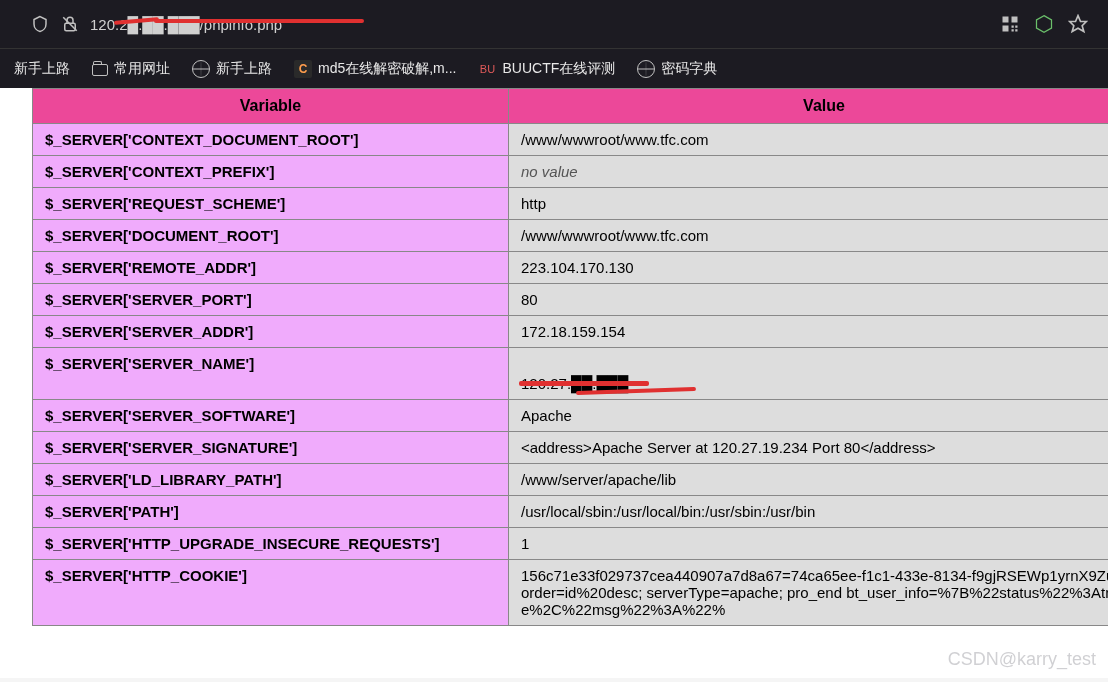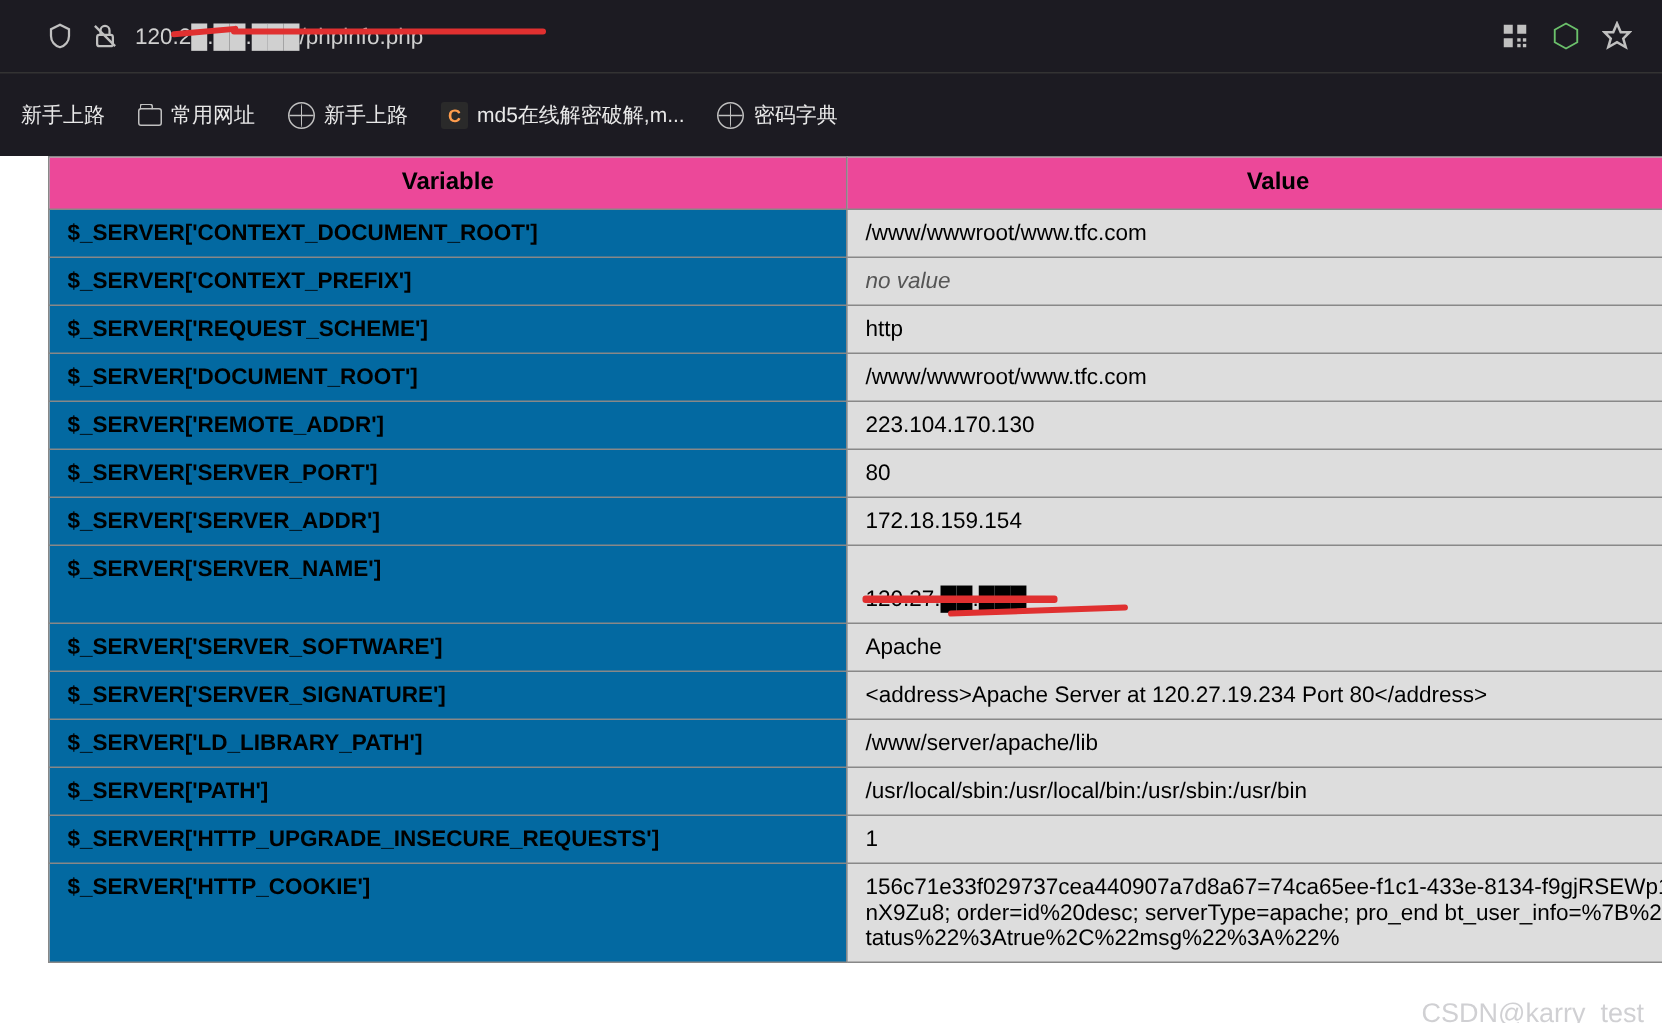--- a/index.html
+++ b/index.html
@@ -56,21 +56,21 @@
     .url-redact::before { top: 8px; left: 0; width: 45px; transform: rotate(-5deg); }
     .url-redact::after { top: 6px; left: 40px; width: 210px; transform: rotate(0deg); }
     .addr-right {
       display: flex;
       gap: 14px;
       margin-left: auto;
       margin-right: 8px;
     }
     .bookmarks-bar {
       background: #1c1b22;
-      height: 56px;
+      height: 40px;
       display: flex;
       align-items: center;
       padding: 1px 6px;
       gap: 6px;
       border-top: 1px solid #333;
     }
     .bookmark-item {
       display: flex;
       align-items: center;
       gap: 6px;
@@ -113,24 +113,24 @@
       text-align: center;
       border: 1px solid #888;
     }
     .phpinfo-table td {
       border: 1px solid #888;
       padding: 7px 12px;
       font-size: 15px;
       vertical-align: top;
     }
     .phpinfo-table td.key {
-      background: #0369a1;
+      background: #f0abfc;
       color: #000;
       font-weight: bold;
-      width: 532px;
+      width: 476px;
       font-family: Arial, sans-serif;
     }
     .phpinfo-table td.val {
       background: #dddddd;
       color: #000;
       word-break: break-all;
     }
     .phpinfo-table td.val.novalue {
       font-style: italic;
       color: #555;
@@ -240,20 +240,24 @@
     <span class="folder-icon"></span>
     <span>常用网址</span>
   </div>
   <div class="bookmark-item">
     <span class="bm-globe"></span>
     <span>新手上路</span>
   </div>
   <div class="bookmark-item">
     <span class="bm-icon bm-md5">C</span>
     <span>md5在线解密破解,m...</span>
+  </div>
+  <div class="bookmark-item">
+    <span class="bm-icon bm-red">BU</span>
+    <span>BUUCTF在线评测</span>
   </div>
   <div class="bookmark-item">
     <span class="bm-globe"></span>
     <span>密码字典</span>
   </div>
 </div>
 
 <div class="content">
   <table class="phpinfo-table">
     <thead>

